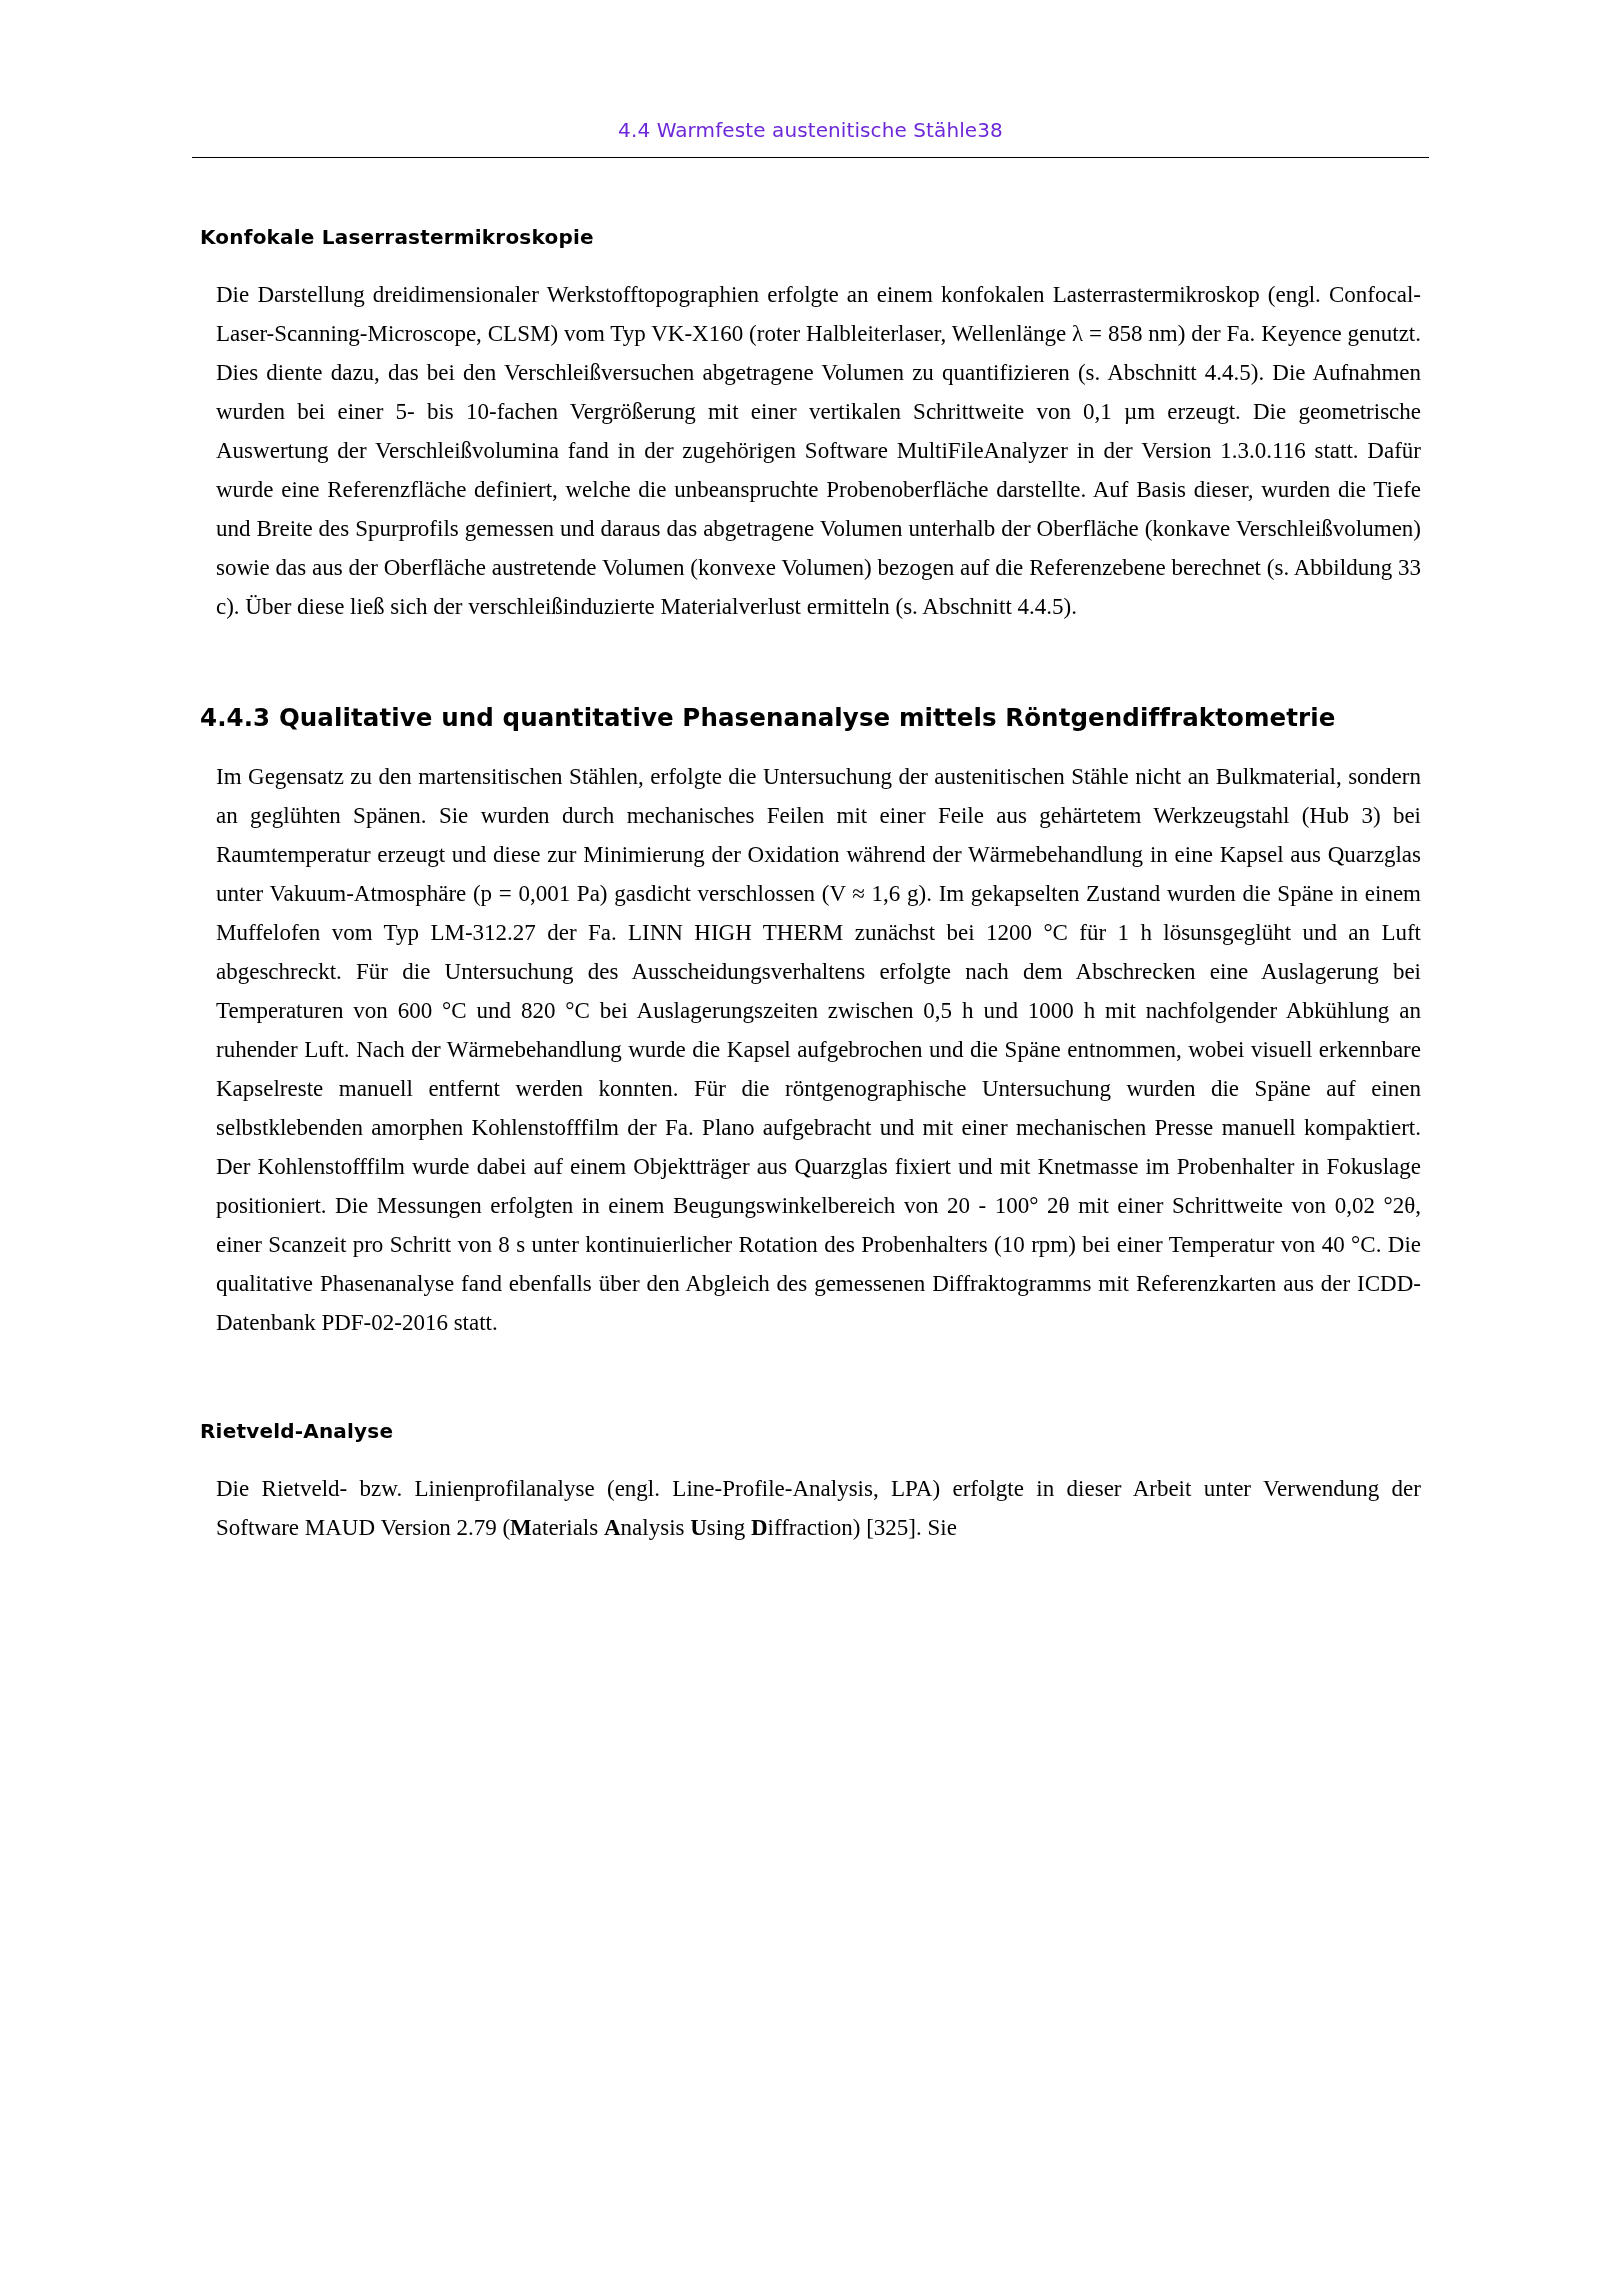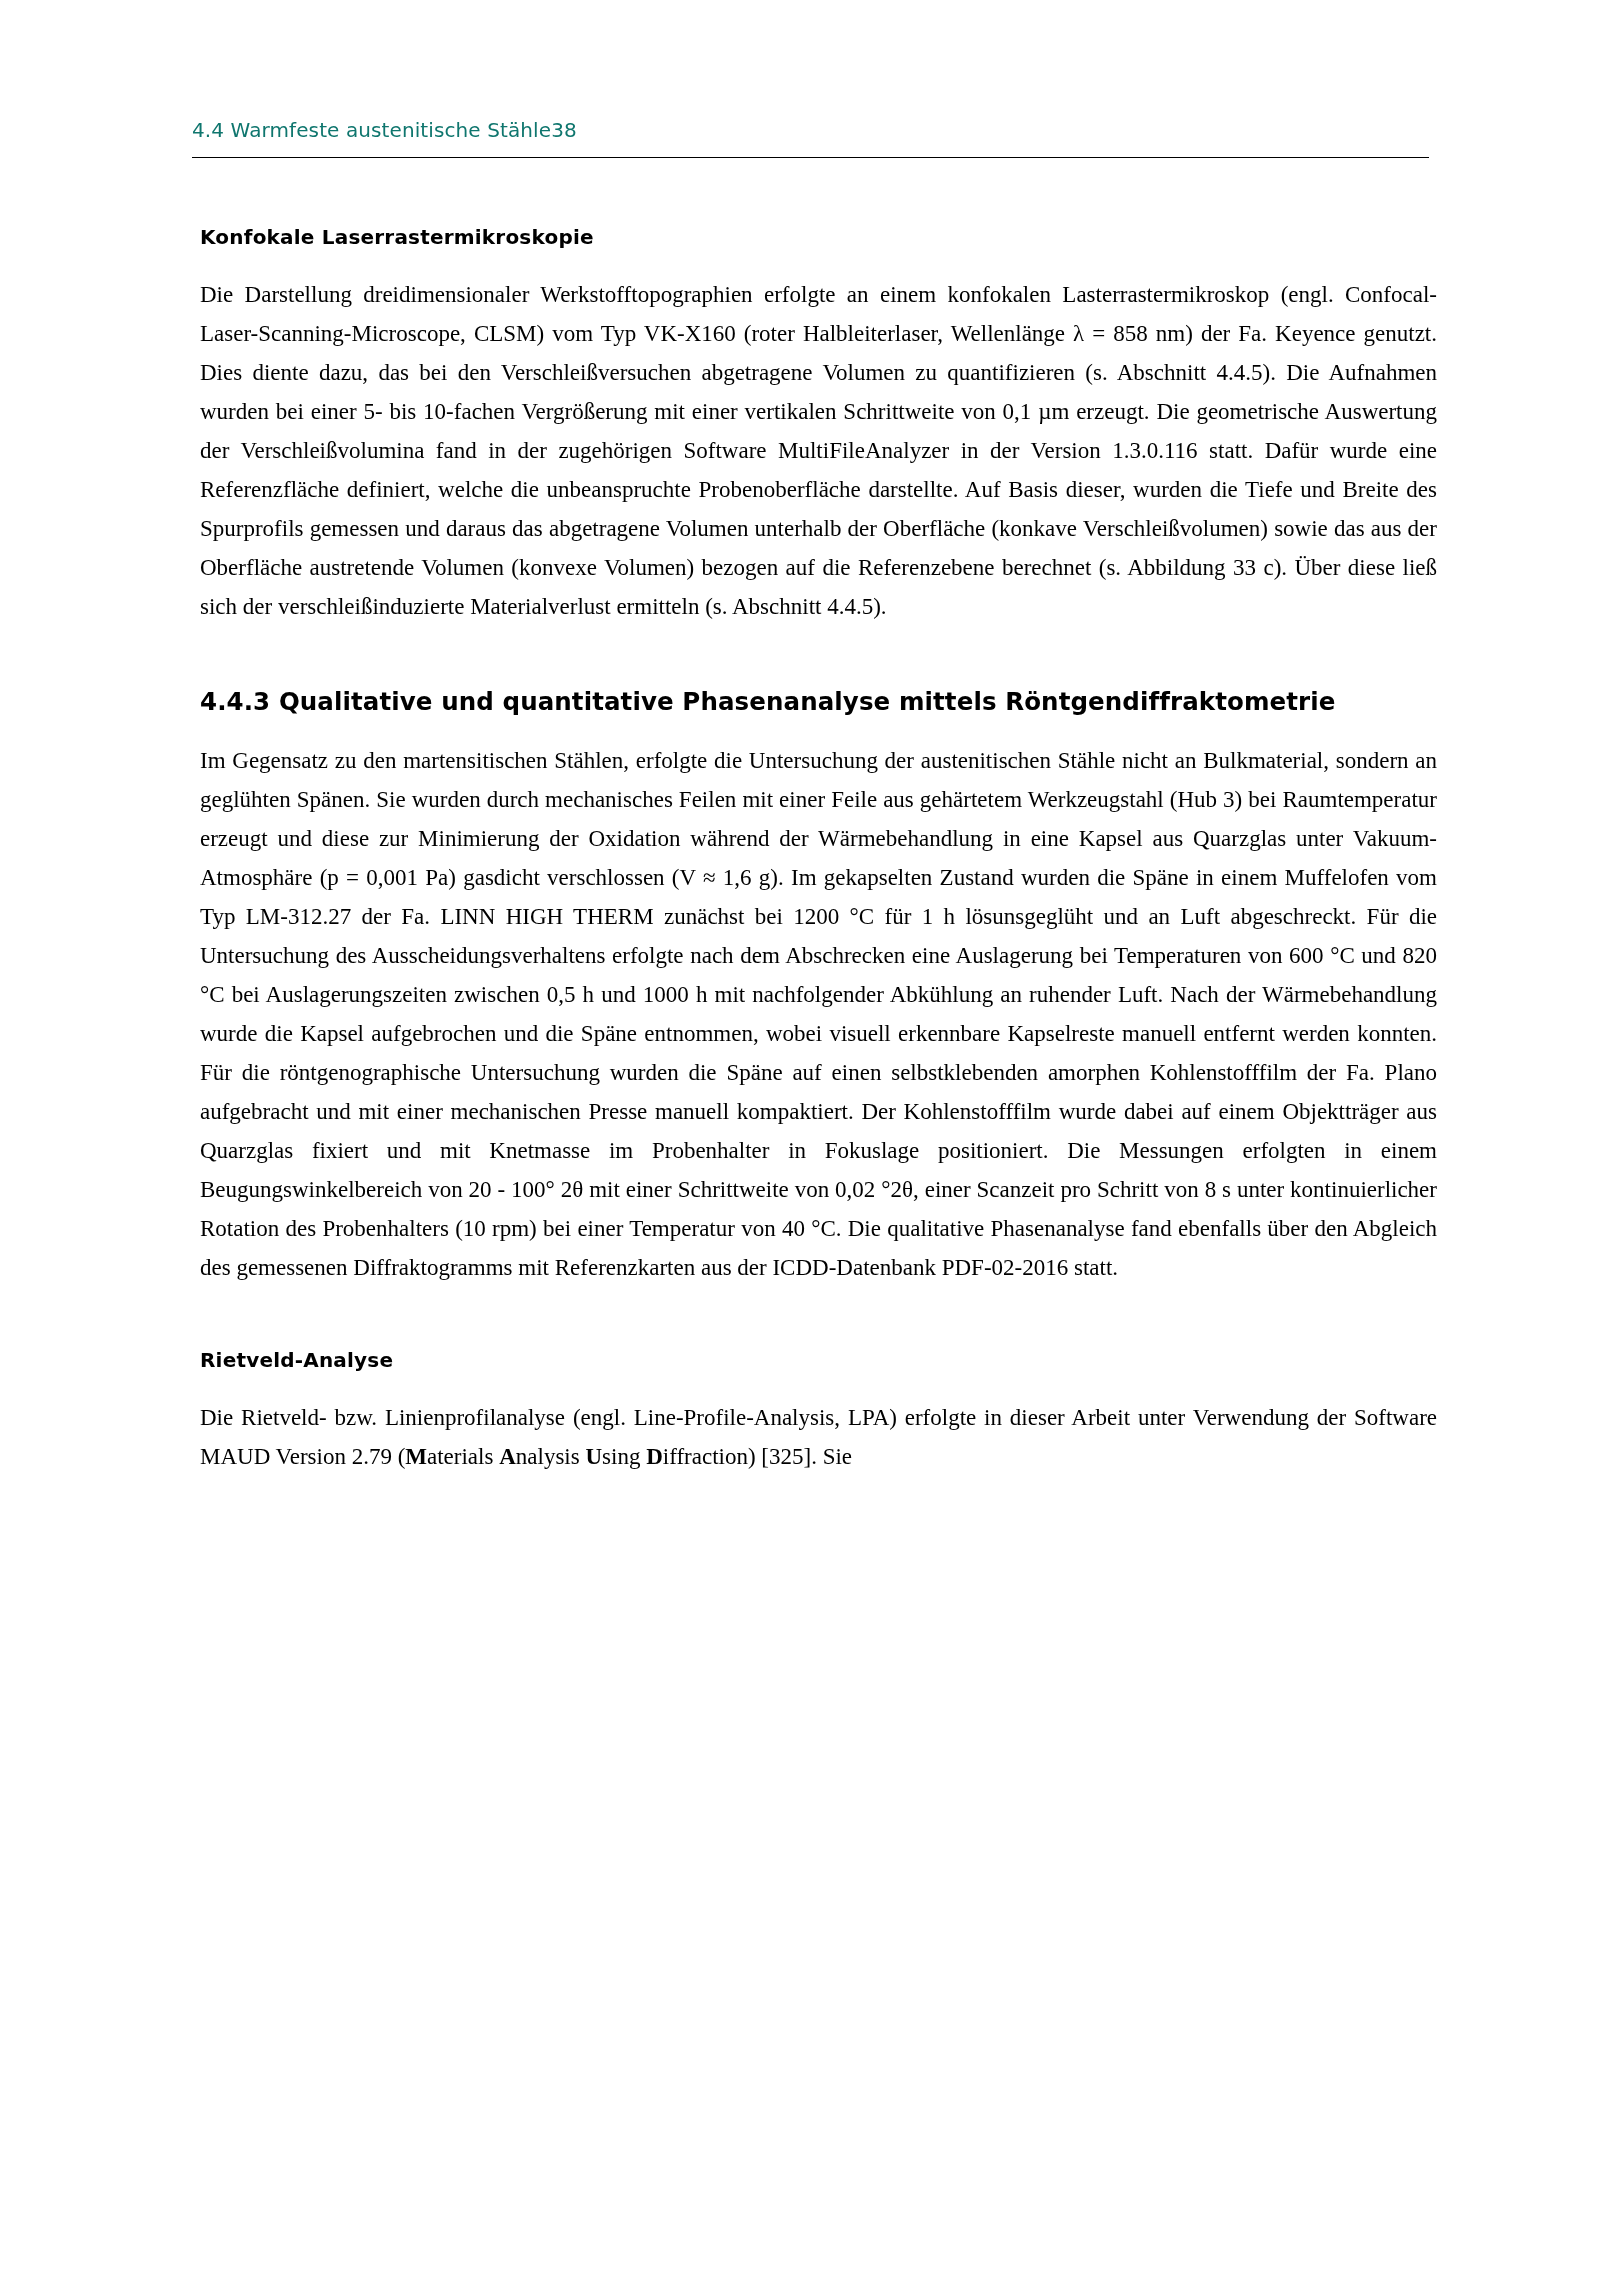--- a/index.html
+++ b/index.html
@@ -24,25 +24,25 @@
     box-sizing: border-box;
     padding: 0;
   }
   .header {
     position: absolute;
     left: 192px;
     top: 118px;
     width: 1237px;
     display: flex;
     align-items: baseline;
-    justify-content: flex-start;
+    justify-content: center;
     font-family: "DejaVu Sans", sans-serif;
     font-size: 20px;
     letter-spacing: 0.1px;
-    color: #0f766e;
+    color: #6d28d9;
   }
   .header-rule {
     position: absolute;
     left: 192px;
     top: 157px;
     width: 1237px;
     height: 1.2px;
     background: #000;
   }
   .content {
@@ -62,21 +62,21 @@
     font-family: "DejaVu Sans", sans-serif;
     font-size: 24.5px;
     font-weight: bold;
     margin: 0 0 25.5px 0;
     letter-spacing: 0.1px;
   }
   p.body {
     font-family: "Liberation Serif", serif;
     font-size: 23px;
     line-height: 39px;
-    margin: 0;
+    margin: 16px;
     text-align: justify;
     text-justify: inter-word;
     hyphens: manual;
   }
   p.body + p.body {
     margin-top: 0;
   }
   .gap-lg { height: 61px; }
   .smallcap-b { font-weight: bold; }
 </style>

